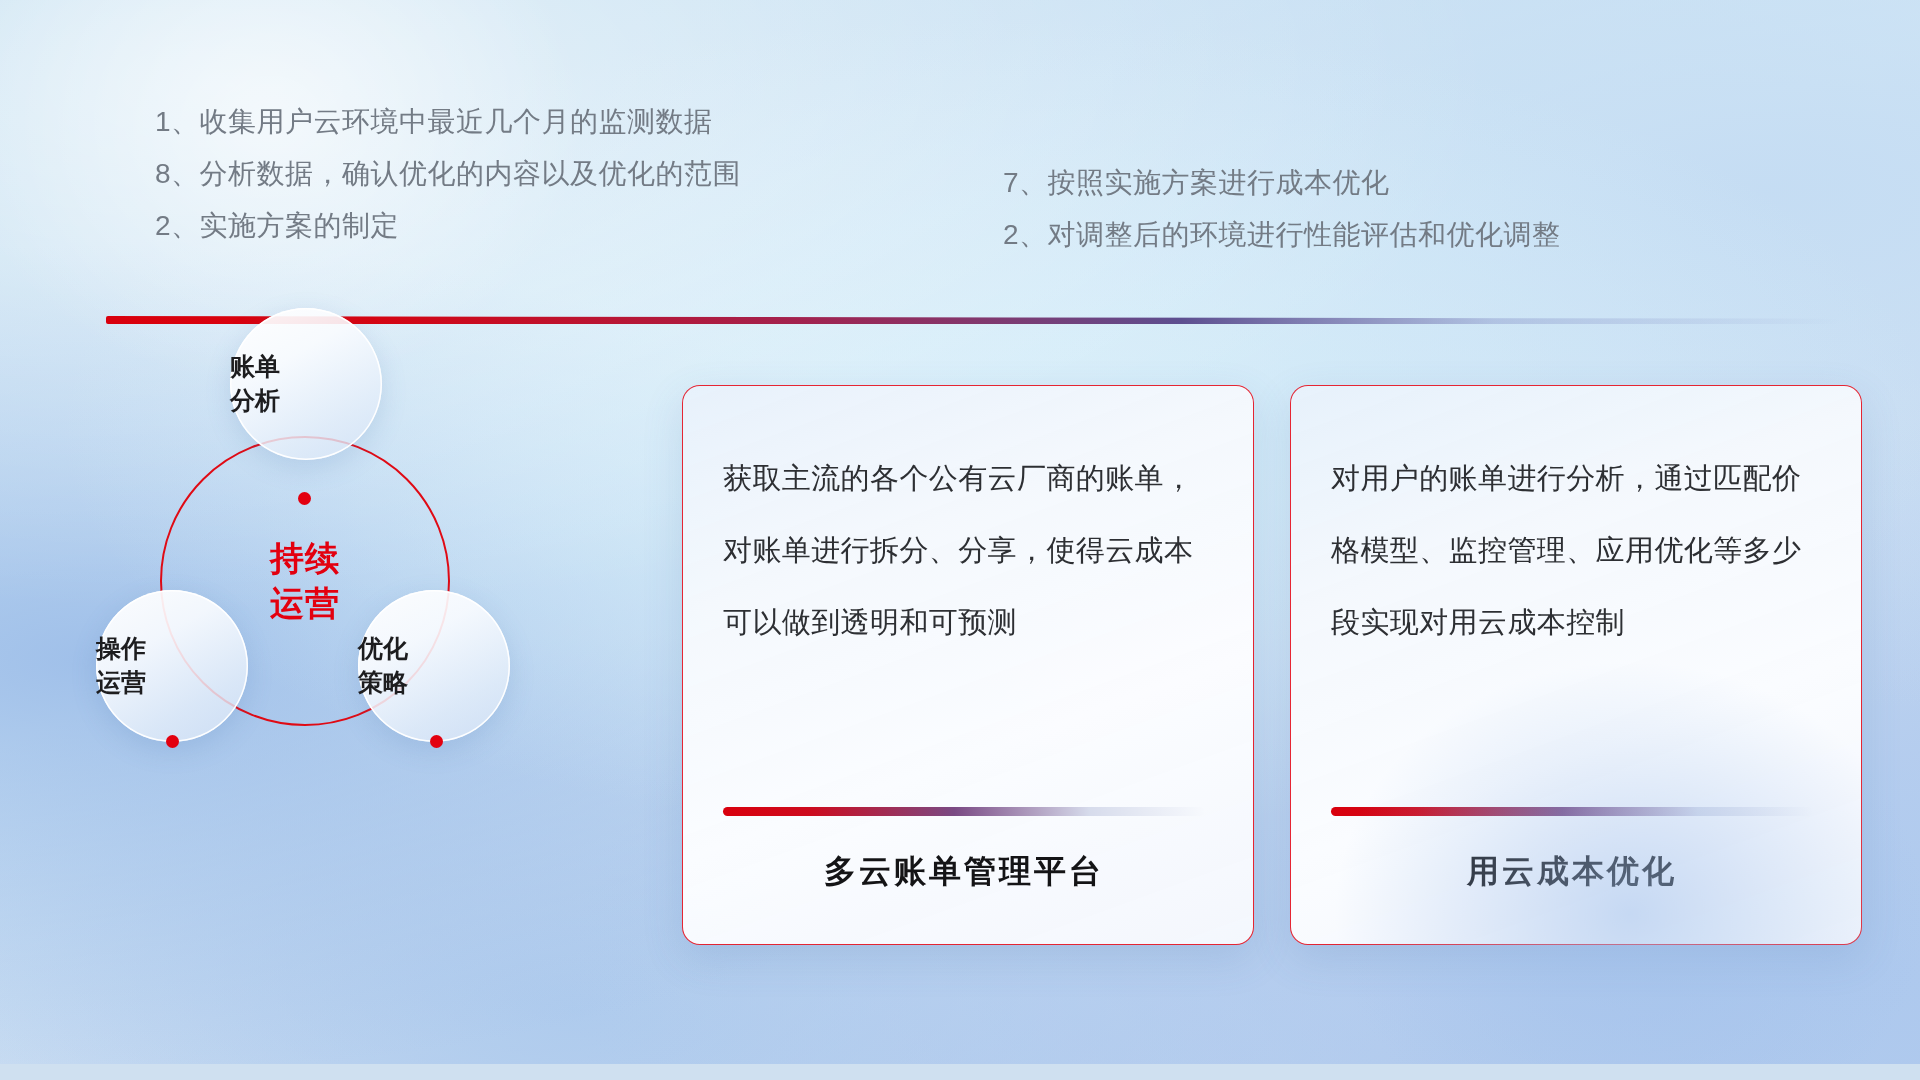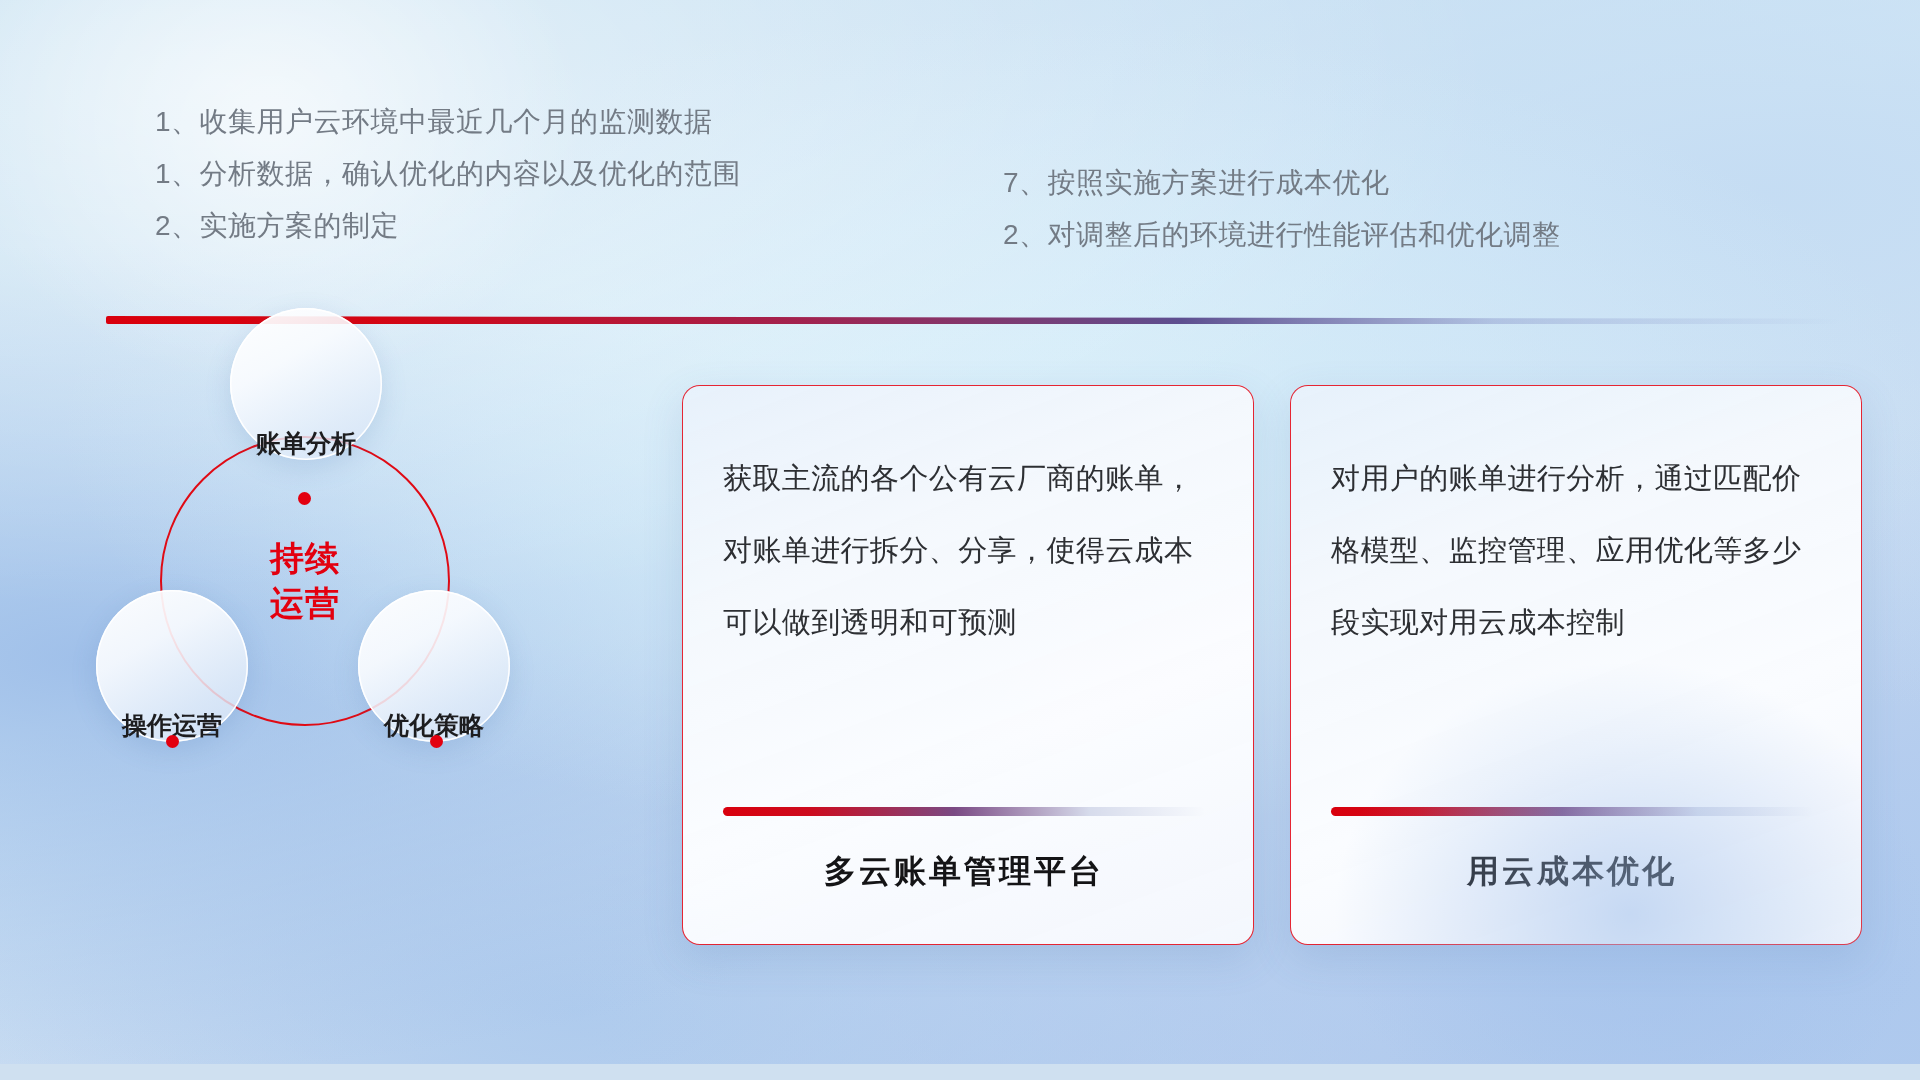--- a/index.html
+++ b/index.html
@@ -44,22 +44,22 @@
     clip-path:polygon(0 0,100% 34%,100% 100%,0 100%);
     border-radius:2px;
   }
 
   
   #venn{position:absolute;left:100px;top:350px;width:460px;height:580px;}
   .bubble{
     position:absolute;border-radius:50%;
     background:linear-gradient(150deg, rgba(255,255,255,.96) 0%, rgba(250,252,255,.9) 35%, rgba(228,238,250,.82) 72%, rgba(212,226,246,.8) 100%);
     box-shadow:0 0 0 1.5px rgba(255,255,255,.95) inset, 0 8px 26px rgba(80,120,180,.18);
-    display:flex;flex-direction:row;align-items:flex-end;justify-content:center;
-    text-align:center;color:#1d1d1f;font-weight:700;font-size:25px;line-height:1.38;
+    display:flex;flex-direction:column;align-items:flex-start;justify-content:center;
+    text-align:center;color:#1d1d1f;font-weight:700;font-size:25px;line-height:1.38;font-family:Liberation Serif, serif;
   }
   #bubble-billing{left:130px;top:-42px;width:152px;height:152px;}
   #bubble-ops{left:-4px;top:240px;width:152px;height:152px;}
   #bubble-policy{left:258px;top:240px;width:152px;height:152px;}
 
   #ring{
     position:absolute;left:60px;top:86px;width:290px;height:290px;border-radius:50%;
     border:2.4px solid #e00a14;box-sizing:border-box;
   }
   #ring-center{
@@ -96,21 +96,21 @@
     padding:34px 0 50px 0;text-align:center;
   }
 </style>
 </head>
 <body>
 
 <div id="stage">
 
   <div class="steps" id="steps-left">
     <div class="line">1、收集用户云环境中最近几个月的监测数据</div>
-    <div class="line">1、分析数据，确认优化的内容以及优化的范围</div>
+    <div class="line">8、分析数据，确认优化的内容以及优化的范围</div>
     <div class="line">2、实施方案的制定</div>
   </div>
 
   <div class="steps" id="steps-right">
     <div class="line">7、按照实施方案进行成本优化</div>
     <div class="line">2、对调整后的环境进行性能评估和优化调整</div>
   </div>
 
   <div id="divider"></div>
 

